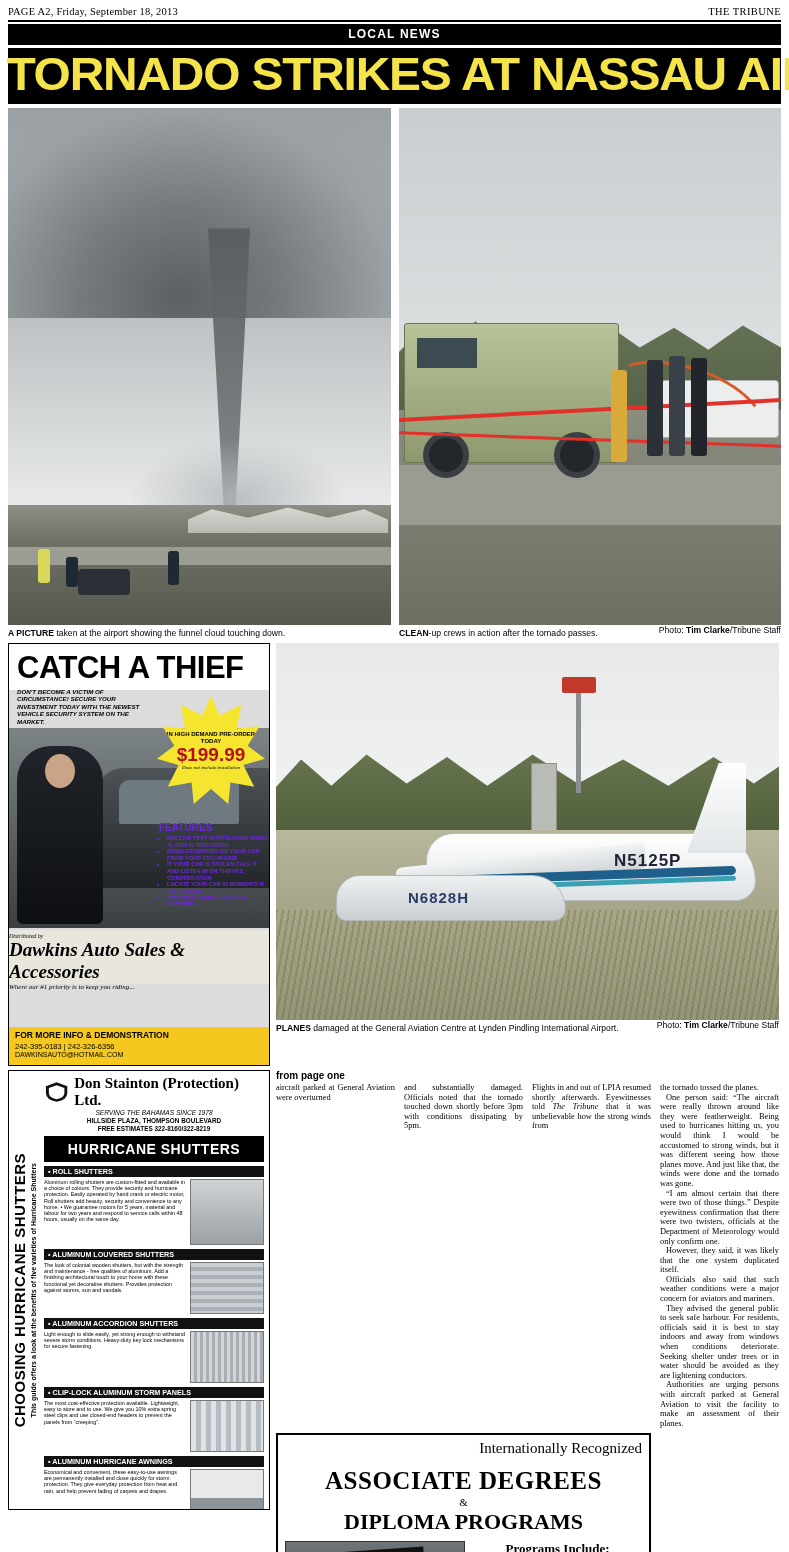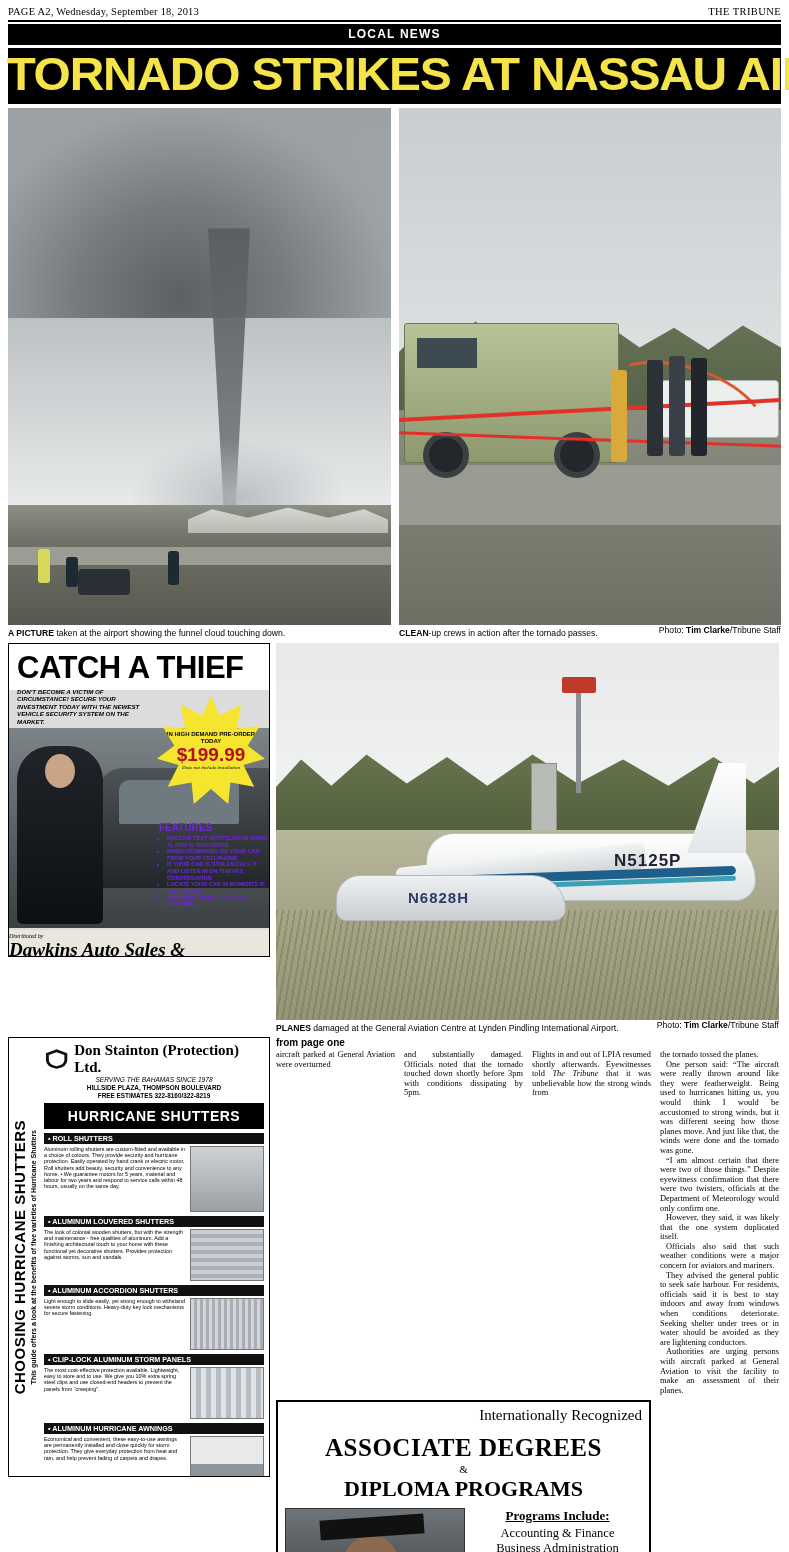--- a/index.html
+++ b/index.html
@@ -38,21 +38,21 @@
   .p-left  { width:383px; height:517px; }
   .p-right { width:382px; height:517px; }
 
   .caption { font-size:8.6px; line-height:10px; margin-top:3px; font-family:"Liberation Sans", sans-serif; }
   .caption b { font-weight:bold; }
   .caprow { display:flex; justify-content:space-between; gap:8px; }
   .credit { font-size:8.6px; font-family:"Liberation Sans", sans-serif; white-space:nowrap; }
 
   
   .midrow { display:flex; gap:6px; margin-top:5px; }
-  .ad-thief { width:262px; height:314px; border:1px solid #000; position:relative; overflow:hidden; background:#dcdcdc; }
+  .ad-thief { width:262px; height:423px; border:1px solid #000; position:relative; overflow:hidden; background:#dcdcdc; }
   .p-plane { width:503px; height:377px; position:relative; overflow:hidden; }
 
   
   .bottomrow { display:flex; gap:6px; margin-top:4px; }
   .ad-shutters { width:262px; height:440px; border:1px solid #000; position:relative; overflow:hidden; background:#fff; }
   .rightcol { width:503px; }
 
   .jumpline { font-family:"Liberation Sans", sans-serif; font-weight:bold; font-size:10px; margin-bottom:2px; }
   .storycols { display:flex; gap:9px; font-size:8.4px; line-height:9.6px; text-align:justify; }
   .storycols .col { width:122px; }
@@ -189,21 +189,21 @@
   .sh-thumb.acc { background:repeating-linear-gradient(to right,#d2d6d9 0 3px,#a8aeb3 3px 6px); }
   .sh-thumb.awn { background:linear-gradient(#e7e9ea 55%, #8e959a 55%); }
   .sh-thumb.pan { background:repeating-linear-gradient(to right,#dfe3e6 0 5px,#b6bcc1 5px 10px); }
 </style>
 </head>
 <body>
 
 <div class="page">
 
   <div class="topline">
-    <div>PAGE A2, Wednesday, September 18, 2013</div>
+    <div>PAGE A2, Friday, September 18, 2013</div>
     <div class="right">THE TRIBUNE</div>
   </div>
   <div class="rule"></div>
 
   <div class="sectionbar">LOCAL NEWS</div>
 
   <div class="headband">
     <div class="headline">TORNADO STRIKES AT NASSAU AIRPORT</div>
   </div>
 
@@ -289,20 +289,25 @@
           <li>AND MANY MORE ADVANCED FEATURES</li>
         </ul>
       </div>
 
       <div class="thief-dealer">
         <div class="d0">Distributed by</div>
         <div class="d1">Dawkins Auto Sales &amp; Accessories</div>
         <div class="d2">Where our #1 priority is to keep you riding...</div>
       </div>
 
+      <div class="thief-foot">
+        <div class="f1">FOR MORE INFO &amp; DEMONSTRATION</div>
+        <div class="f2">242-395-0183  |  242-326-6356</div>
+        <div class="f3">DAWKINSAUTO@HOTMAIL.COM</div>
+      </div>
     </div>
 
     <div>
       <div class="photo p-plane">
         <div class="sky ph3-sky"></div>
         <div class="ph3-tree"></div>
         <div class="mast"></div>
         <div class="mast-top"></div>
         <div class="tower"></div>
         <div class="ph3-ground"></div>

